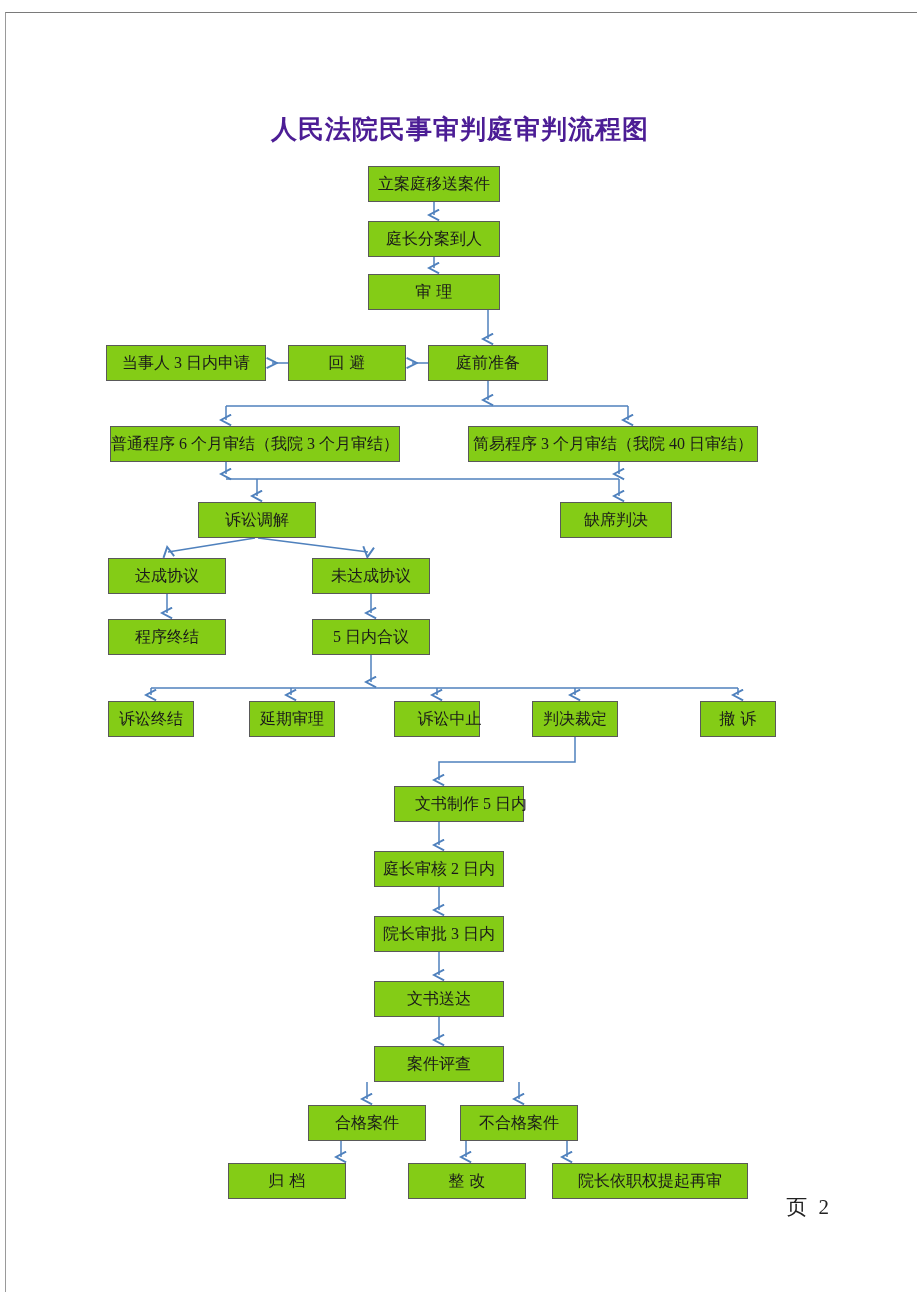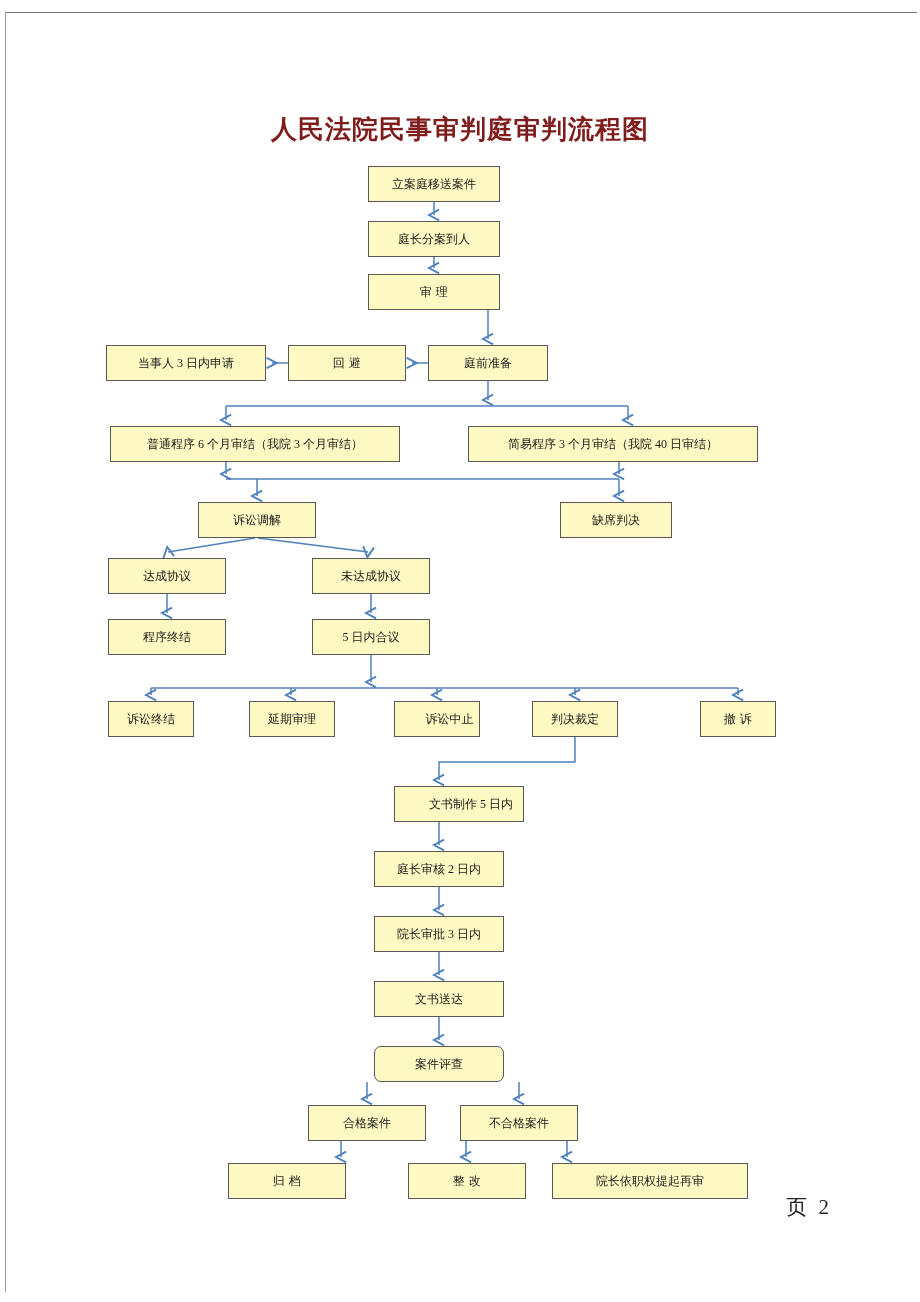--- a/index.html
+++ b/index.html
@@ -32,21 +32,21 @@
   }
   #chart-title {
     position: absolute;
     left: 0;
     top: 112px;
     width: 920px;
     text-align: center;
     font-size: 26px;
     font-weight: bold;
     letter-spacing: 1px;
-    color: #7f1d1d;
+    color: #4c1d95;
     font-family: "Liberation Sans", "DejaVu Sans", sans-serif;
   }
   #page-footer {
     position: absolute;
     right: 88px;
     top: 1193px;
     font-size: 21px;
     font-weight: normal;
     color: #222222;
     font-family: "Liberation Serif", "DejaVu Serif", serif;
@@ -56,26 +56,26 @@
     position: absolute;
     left: 0;
     top: 0;
     width: 920px;
     height: 1302px;
   }
   .node-box {
     position: absolute;
     box-sizing: border-box;
     border: 1.4px solid #595959;
-    background: #fef9c3;
+    background: #84cc16;
     color: #1a1a1a;
     display: flex;
     align-items: center;
     justify-content: center;
-    font-size: 12px;
+    font-size: 16px;
     line-height: 1;
     white-space: nowrap;
     font-family: "Liberation Serif", "DejaVu Serif", serif;
   }
   .node-box.wide-spaced {
     letter-spacing: 0.5px;
   }
 </style>
 </head>
 <body>
@@ -220,21 +220,21 @@
     </div>
   <div class="node-box" style="left:374px;top:851px;width:130px;height:36px;">
       <span>庭长审核 2 日内</span>
     </div>
   <div class="node-box" style="left:374px;top:916px;width:130px;height:36px;">
       <span>院长审批 3 日内</span>
     </div>
   <div class="node-box" style="left:374px;top:981px;width:130px;height:36px;">
       <span>文书送达</span>
     </div>
-  <div class="node-box" style="left:374px;top:1046px;width:130px;height:36px;border-radius:7px;">
+  <div class="node-box" style="left:374px;top:1046px;width:130px;height:36px;">
       <span>案件评查</span>
     </div>
   <div class="node-box" style="left:308px;top:1105px;width:118px;height:36px;">
       <span>合格案件</span>
     </div>
   <div class="node-box" style="left:460px;top:1105px;width:118px;height:36px;">
       <span>不合格案件</span>
     </div>
   <div class="node-box wide-spaced" style="left:228px;top:1163px;width:118px;height:36px;">
       <span>归        档</span>

